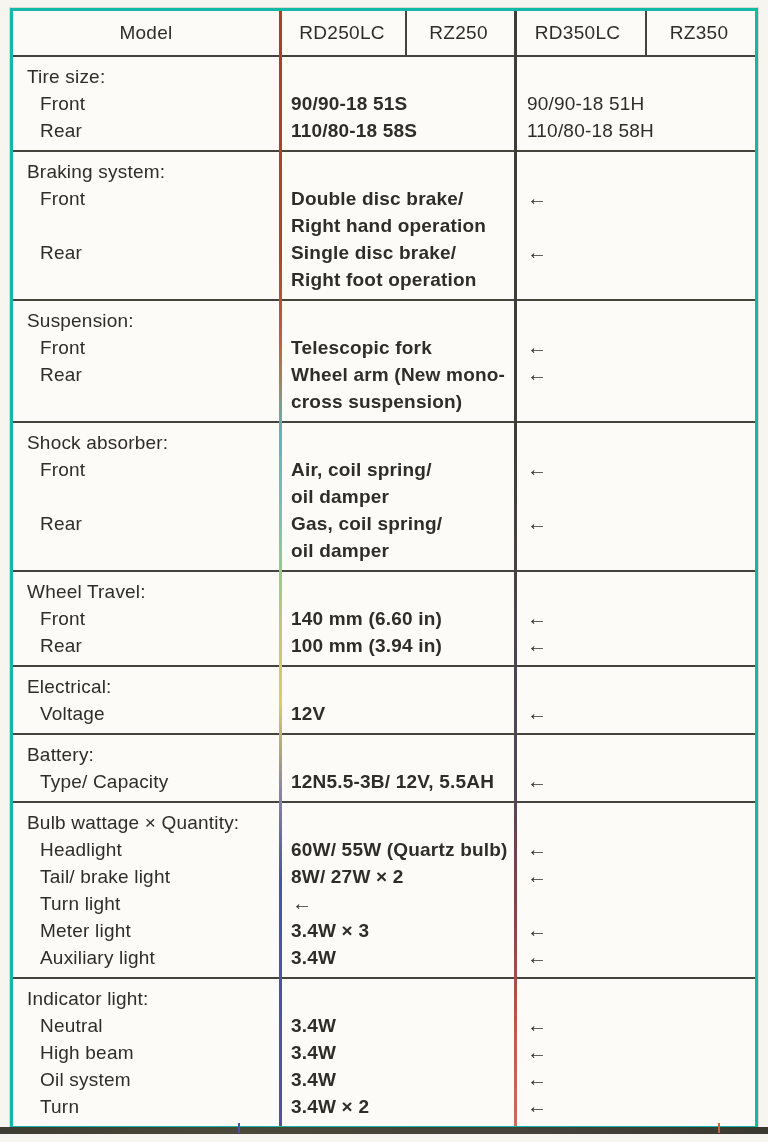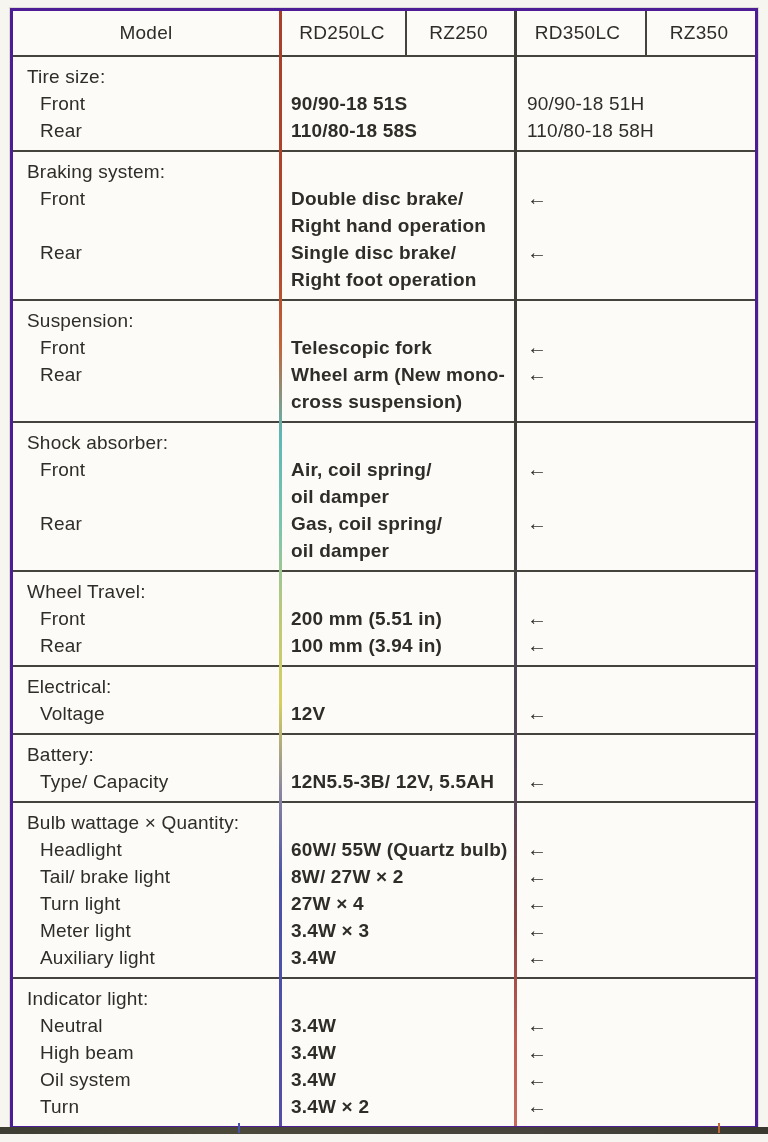--- a/index.html
+++ b/index.html
@@ -15,21 +15,21 @@
     font-family:"Liberation Sans","DejaVu Sans",sans-serif;
     color:var(--ink);
     position:relative;
     overflow:hidden;
   }
   .page{position:absolute;inset:0;}
   .spec-table{
     position:absolute;
     left:10px;top:8px;width:748px;
     background:var(--cell);
-    border:3px solid #4c1d95;
+    border:3px solid #14b8a6;
     box-shadow:0 0 0 1px rgba(60,58,48,.15);
   }
   
   .thead{
     display:flex;
     height:46px;
     border-bottom:2px solid var(--line);
     align-items:center;
     font-size:19px;
     letter-spacing:.3px;
@@ -192,21 +192,21 @@
           </div>
         </div>
         <div class="section">
           <div class="line">
             <div class="c label title">Wheel Travel:</div>
             <div class="c v250"></div>
             <div class="c v350"></div>
           </div>
           <div class="line">
             <div class="c label">Front</div>
-            <div class="c v250">200 mm (5.51 in)</div>
+            <div class="c v250">140 mm (6.60 in)</div>
             <div class="c v350 arrow">←</div>
           </div>
           <div class="line">
             <div class="c label">Rear</div>
             <div class="c v250">100 mm (3.94 in)</div>
             <div class="c v350 arrow">←</div>
           </div>
         </div>
         <div class="section">
           <div class="line">
@@ -243,21 +243,20 @@
             <div class="c v250">60W/ 55W (Quartz bulb)</div>
             <div class="c v350 arrow">←</div>
           </div>
           <div class="line">
             <div class="c label">Tail/ brake light</div>
             <div class="c v250">8W/ 27W × 2</div>
             <div class="c v350 arrow">←</div>
           </div>
           <div class="line">
             <div class="c label">Turn light</div>
-            <div class="c v250">27W × 4</div>
             <div class="c v350 arrow">←</div>
           </div>
           <div class="line">
             <div class="c label">Meter light</div>
             <div class="c v250">3.4W × 3</div>
             <div class="c v350 arrow">←</div>
           </div>
           <div class="line">
             <div class="c label">Auxiliary light</div>
             <div class="c v250">3.4W</div>

